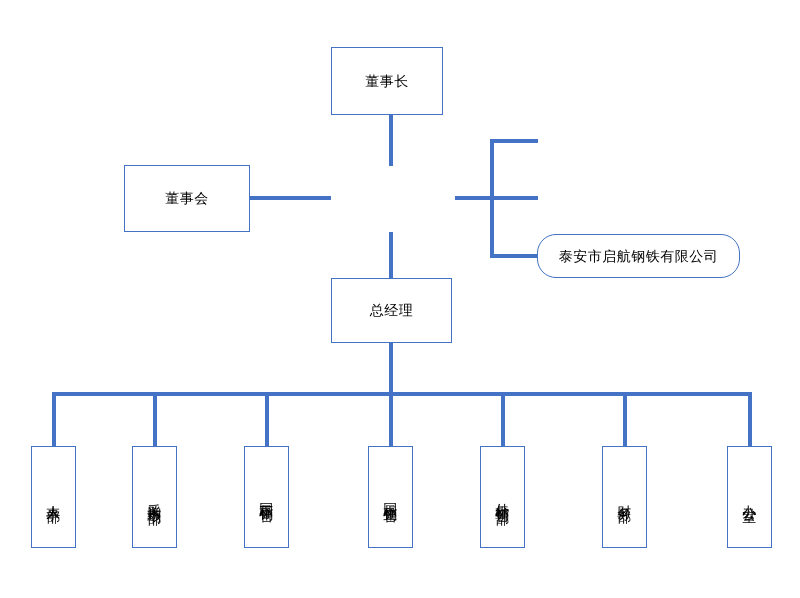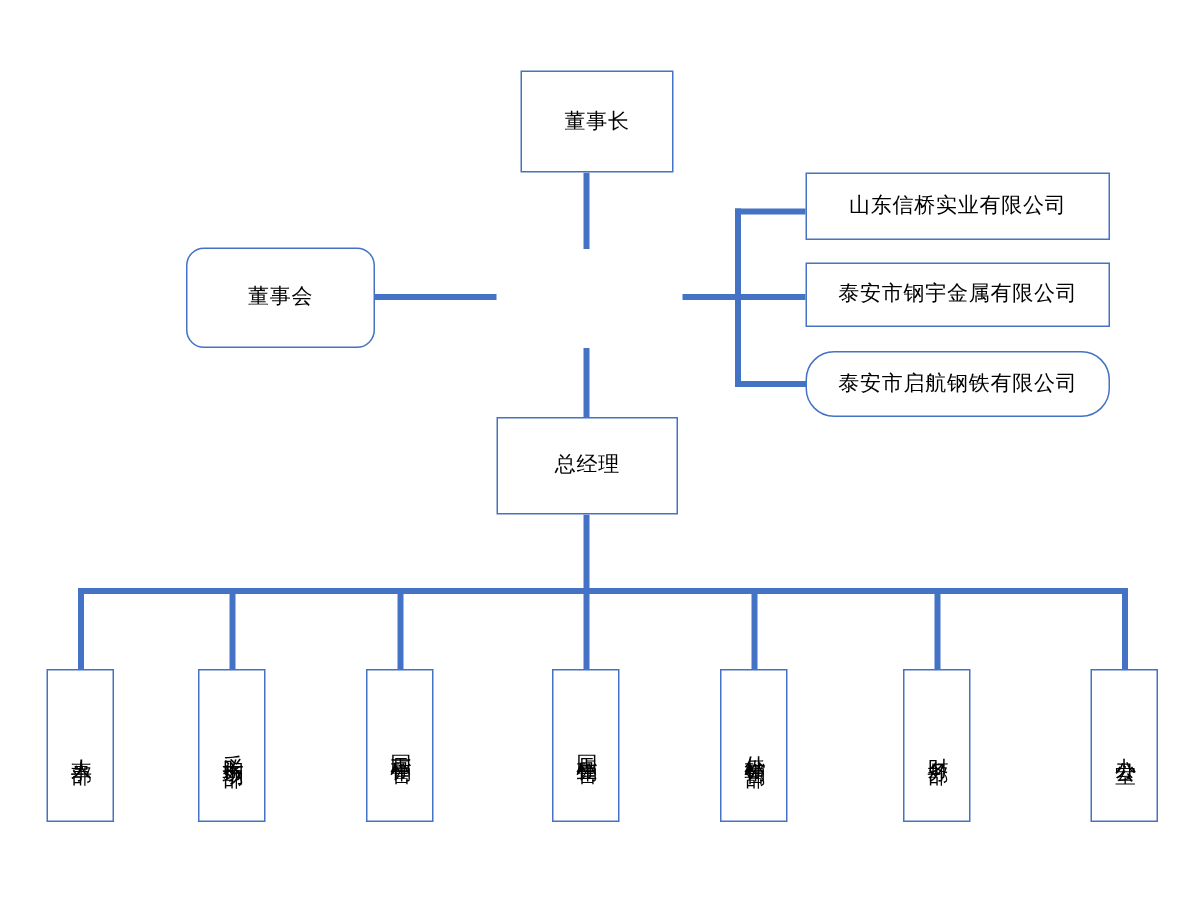--- a/index.html
+++ b/index.html
@@ -51,36 +51,30 @@
   <div class="conn h" style="left:52px;top:392px;width:700px;"></div>
 
   <div class="conn v" style="left:52px;top:392px;height:54px;"></div>
   <div class="conn v" style="left:153px;top:392px;height:54px;"></div>
   <div class="conn v" style="left:265px;top:392px;height:54px;"></div>
   <div class="conn v" style="left:389px;top:392px;height:54px;"></div>
   <div class="conn v" style="left:501px;top:392px;height:54px;"></div>
   <div class="conn v" style="left:623px;top:392px;height:54px;"></div>
   <div class="conn v" style="left:748px;top:392px;height:54px;"></div>
 
-  <div class="node" style="left:331px;top:47px;width:102px;height:68px;margin-left:16px;">
+  <div class="node" style="left:331px;top:47px;width:112px;height:68px;">
     <span class="txt">董事长</span>
   </div>
 
-  <div class="node" style="left:124px;top:165px;width:126px;height:67px;border-radius:12px;">
+  <div class="node" style="left:124px;top:165px;width:126px;height:67px;">
     <span class="txt">董事会</span>
   </div>
 
 
-  <div class="node" style="left:537px;top:115px;width:203px;height:45px;">
-    <span class="txt">山东信桥实业有限公司</span>
-  </div>
 
-  <div class="node" style="left:537px;top:175px;width:203px;height:43px;">
-    <span class="txt">泰安市钢宇金属有限公司</span>
-  </div>
 
   <div class="node" style="left:537px;top:234px;width:203px;height:44px;border-radius:19px;">
     <span class="txt">泰安市启航钢铁有限公司</span>
   </div>
 
   <div class="node" style="left:331px;top:278px;width:121px;height:65px;">
     <span class="txt">总经理</span>
   </div>
 
   <div class="node vertical" style="left:31px;top:446px;width:45px;height:102px;">

